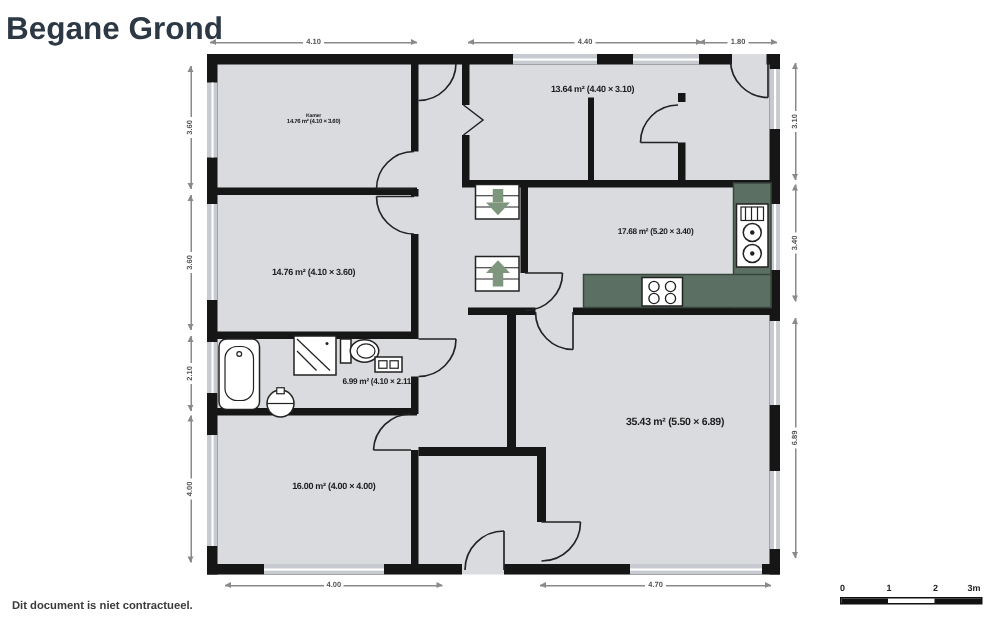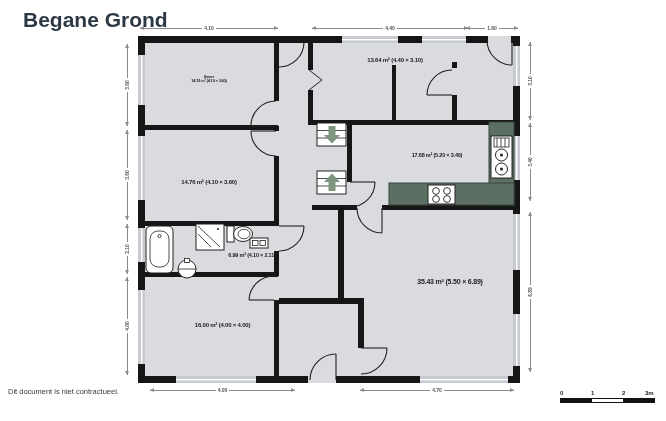--- a/index.html
+++ b/index.html
@@ -3,24 +3,24 @@
 <meta charset="utf-8">
 <style>
   html,body{margin:0;padding:0;}
   body{
     width:666px;height:421px;position:relative;background:#ffffff;
     font-family:"Liberation Sans", sans-serif;overflow:hidden;
   }
   .abs{position:absolute;}
   #plan-svg{position:absolute;left:0;top:0;}
   .page-title{
-    left:4px;top:8px;font-size:21px;font-weight:600;color:#2c3844;letter-spacing:0px;margin-left:19px;
+    left:4px;top:8px;font-size:21px;font-weight:600;color:#2c3844;letter-spacing:0px;
   }
   .footer-note{
-    left:8px;top:387px;font-size:7.5px;font-weight:400;color:#3a3a3a;
+    left:8px;top:399px;font-size:7.5px;font-weight:700;color:#3a3a3a;
   }
   .room-label{
     text-align:center;color:#1c1c1c;font-weight:700;line-height:1.15;
     letter-spacing:-0.2px;
   }
   .rl-a{left:140px;top:75px;width:138px;font-size:4px;}
   .rl-a .l1{font-size:3.5px;}
   .rl-b{left:140px;top:179px;width:138px;font-size:6px;}
   .rl-bath{left:192px;top:252px;width:120px;font-size:5.5px;}
   .rl-c{left:150px;top:322px;width:145px;font-size:6px;}

